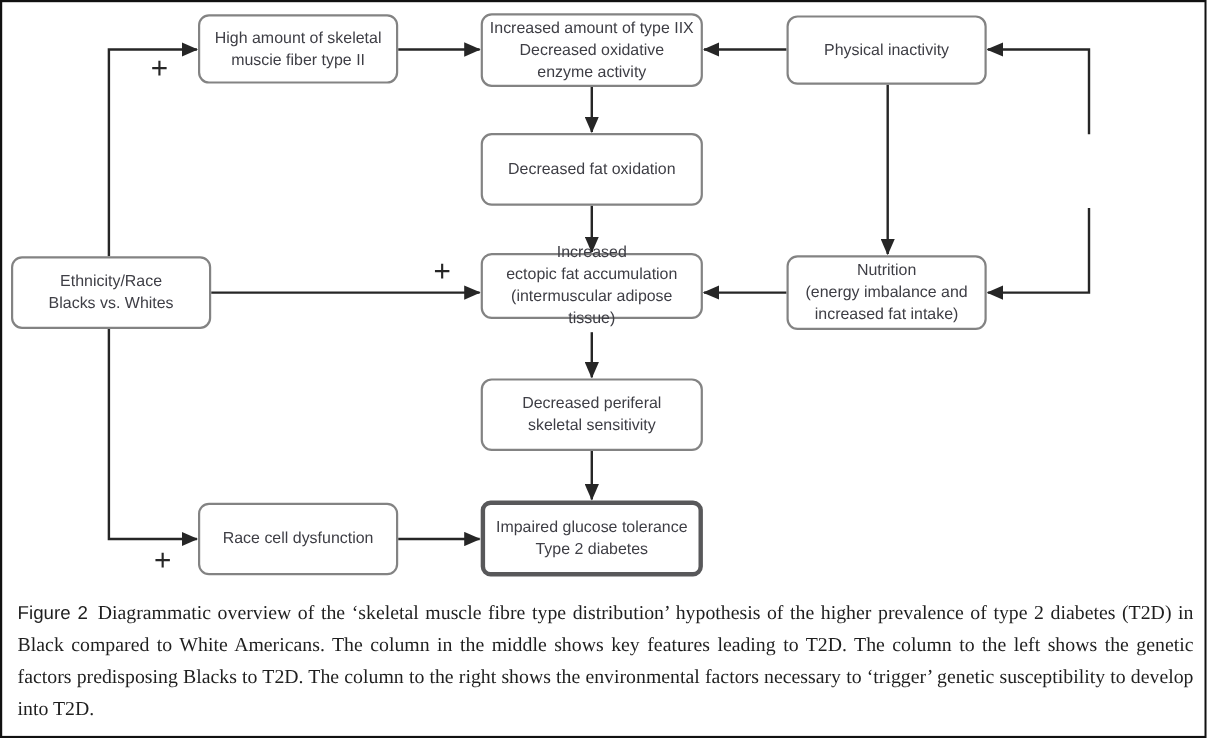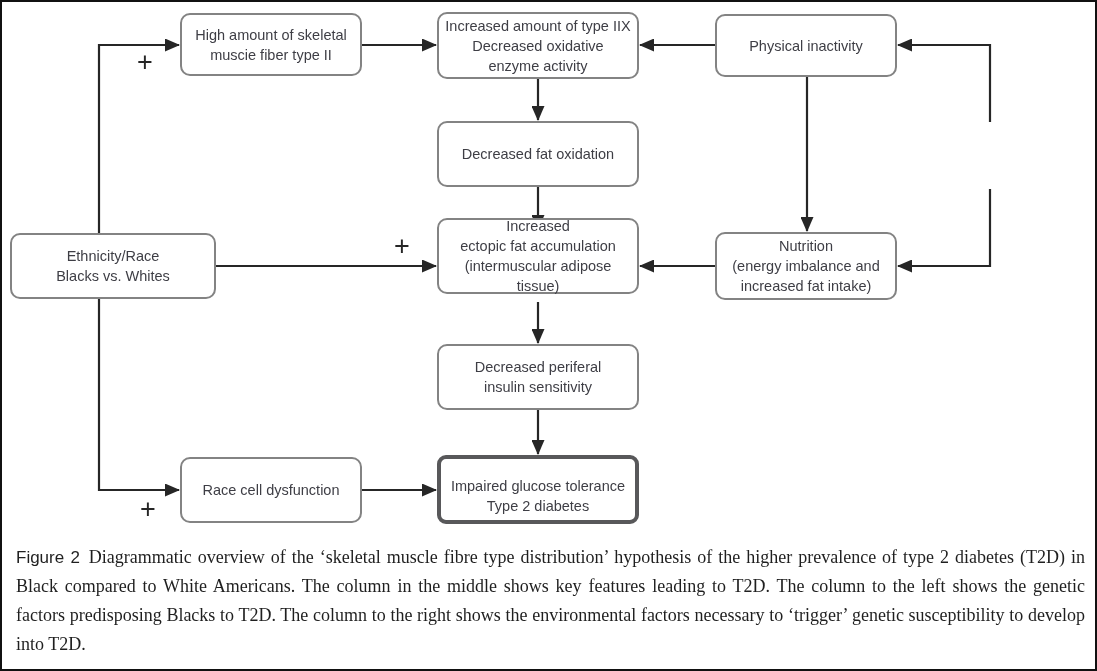--- a/index.html
+++ b/index.html
@@ -33,21 +33,20 @@
     text-align:center;
     color:var(--box-text,#3e3e45);
     font-size:14.5px;
     line-height:1.38;
     padding:4px 6px;
   }
   .box span{white-space:pre-line;}
   .box.emphasis{
     border:4px solid var(--emphasis-border,#58585a);
     border-radius:9px;
-    align-items:flex-end;
   }
   .plus{
     position:absolute;
     width:22px;
     text-align:center;
     font-size:27px;
     font-weight:400;
     color:var(--arrow,#262626);
     line-height:1;
   }
@@ -112,40 +111,40 @@
 
     <div class="box" style="left:713px;top:12px;width:182px;height:63px">
       <span>Physical inactivity</span>
     </div>
 
 
     <div class="box" style="left:435px;top:119px;width:202px;height:66px">
       <span>Decreased fat oxidation</span>
     </div>
 
-    <div class="box" style="left:8px;top:231px;width:206px;height:66px">
+    <div class="box" style="left:8px;top:231px;width:182px;height:66px">
       <span>Ethnicity/Race
 Blacks vs. Whites</span>
     </div>
 
-    <div class="box" style="left:435px;top:216px;width:202px;height:76px">
+    <div class="box" style="left:435px;top:228px;width:202px;height:60px">
       <span>Increased
 ectopic fat accumulation
 (intermuscular adipose tissue)</span>
     </div>
 
     <div class="box" style="left:713px;top:230px;width:182px;height:68px">
       <span>Nutrition
 (energy imbalance and
 increased fat intake)</span>
     </div>
 
     <div class="box" style="left:435px;top:342px;width:202px;height:66px">
       <span>Decreased periferal
-insulin sensitivity</span>
+skeletal sensitivity</span>
     </div>
 
     <div class="box" style="left:178px;top:455px;width:182px;height:66px">
       <span>Race cell dysfunction</span>
     </div>
 
     <div class="box emphasis" style="left:435px;top:453px;width:202px;height:69px">
       <span>Impaired glucose tolerance
 Type 2 diabetes</span>
     </div>

